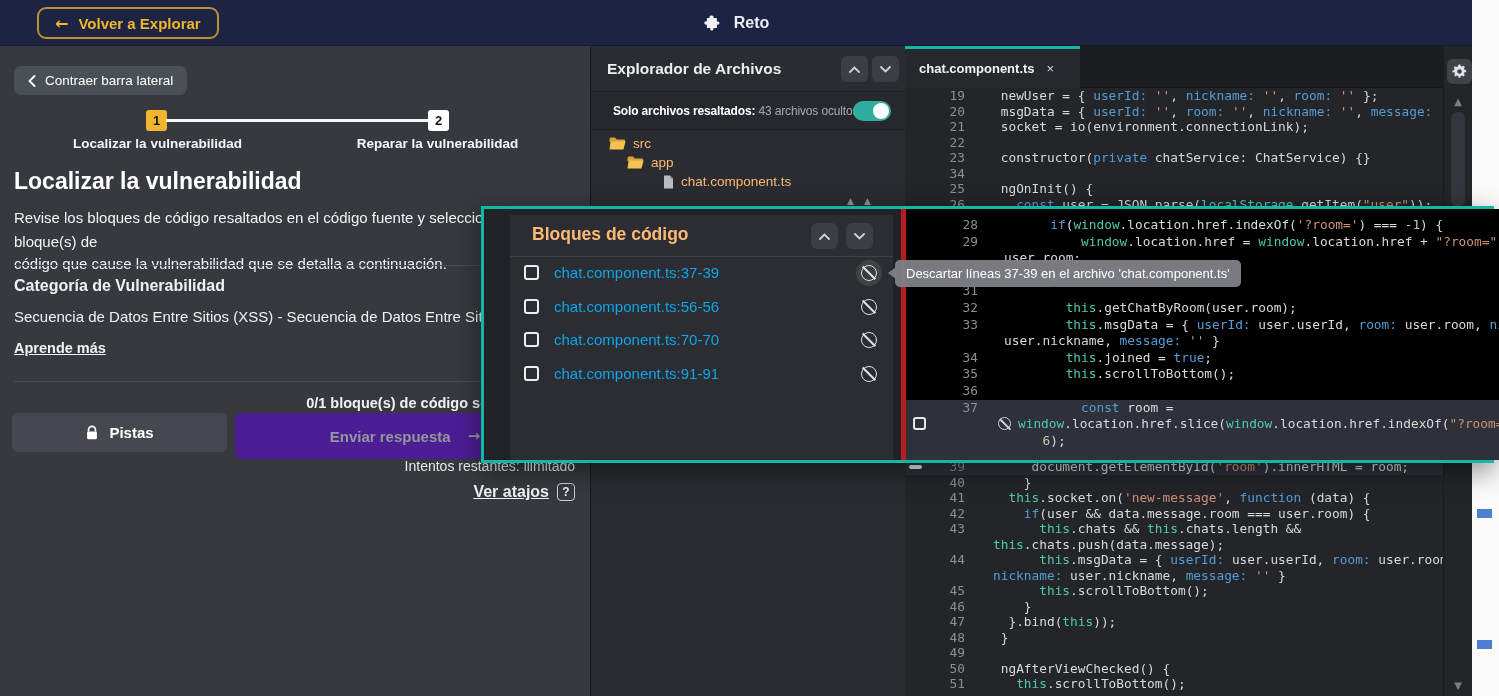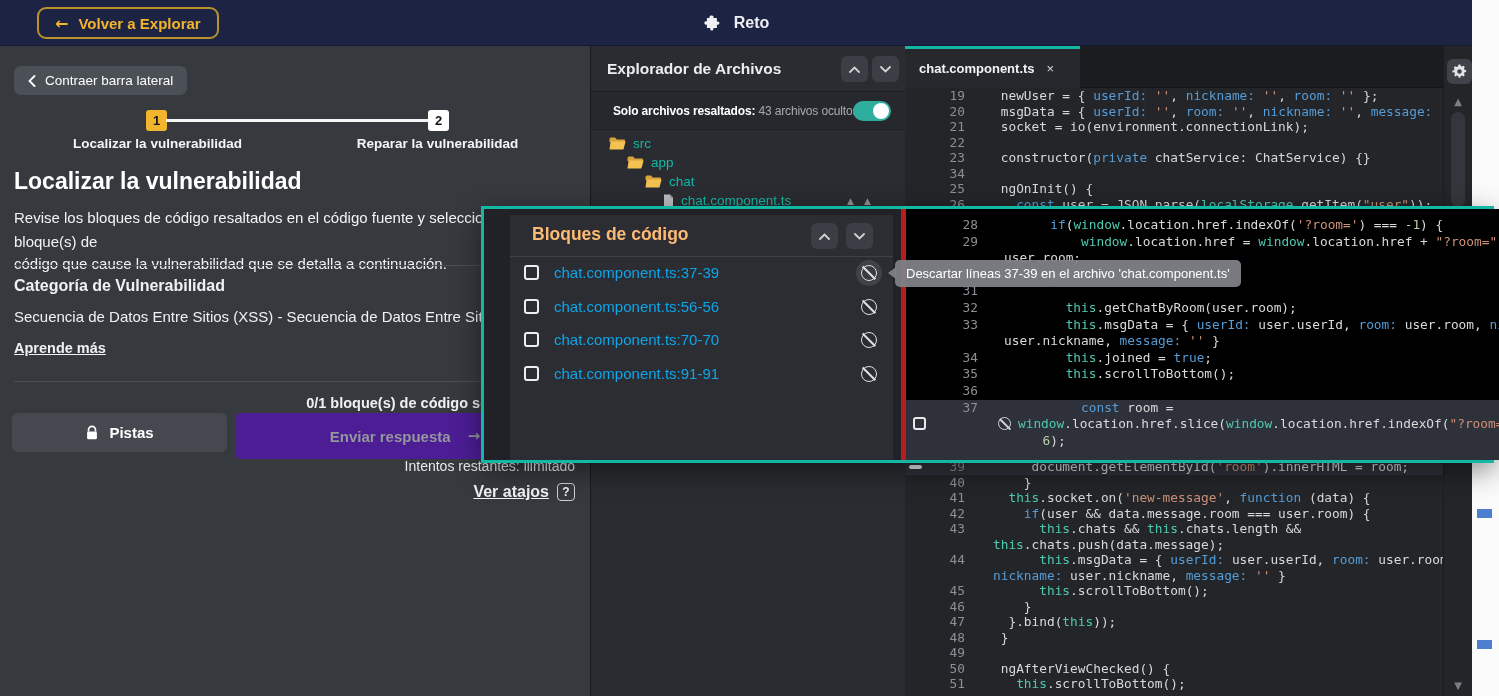--- a/index.html
+++ b/index.html
@@ -45,21 +45,21 @@
   .sqbtn{position:absolute;width:27px;height:26px;background:#3b3e45;border-radius:6px;display:flex;align-items:center;justify-content:center;cursor:pointer;}
   #expup{left:250px;top:10px;}
   #expdown{left:281px;top:10px;}
   #filterrow{position:absolute;left:0;top:46px;width:100%;height:38px;background:#26282d;border-bottom:1px solid #1d1f23;}
   #filtertext{position:absolute;left:22px;top:12px;font-size:12px;letter-spacing:-0.15px;white-space:nowrap;}
   #filtertext .b{font-weight:bold;color:#fff;}
   #filtertext .v{color:#a7aaaf;}
   #toggle{position:absolute;left:262px;top:9px;width:38px;height:20px;background:#2fae9e;border-radius:10px;cursor:pointer;}
   #toggle .knob{position:absolute;right:2px;top:2px;width:16px;height:16px;background:#fff;border-radius:50%;}
   #tree{position:absolute;left:0;top:88px;width:100%;}
-  .trow{height:19px;display:flex;align-items:center;gap:7px;font-size:13.5px;color:#14b8a6;cursor:pointer;}
+  .trow{height:19px;display:flex;align-items:center;gap:7px;font-size:13.5px;color:#fdba74;cursor:pointer;}
   .trow svg{flex:0 0 auto;}
   #treecarets{position:absolute;left:256px;top:150px;color:#8e9196;font-size:9px;letter-spacing:10px;font-family:"DejaVu Sans",sans-serif;}
 
   
   #editorcol{position:absolute;left:905px;top:46px;width:538px;height:650px;background:#232529;}
   #tabbar{position:absolute;left:0;top:0;width:100%;height:42px;background:#1a1c20;border-bottom:1px solid #121418;}
   #tab{position:absolute;left:0;top:0;width:175px;height:42px;background:#26282d;border-top:3px solid #13b8a4;display:flex;align-items:center;gap:12px;padding:0 14px;cursor:pointer;}
   #tab .tl{font-size:13px;font-weight:bold;color:#f2f3f4;}
   #tab .tx{font-size:13px;color:#d6d7d9;cursor:pointer;}
 
@@ -201,27 +201,20 @@
         </svg>
         <span>src</span>
       </div>
       <div class="trow" style="padding-left: 36px;">
         <svg width="17" height="13" viewBox="0 0 17 13">
           <path d="M0.5 2A1.5 1.5 0 0 1 2 0.5h4l1.8 2H15a1 1 0 0 1 1 1V5H0.5z" fill="#d9a33c"></path>
           <path d="M1.6 4.5h15l-2.2 8H0.5z" fill="#f3c250"></path>
         </svg>
         <span>app</span>
       </div>
-      <div class="trow" style="padding-left: 54px;">
-        <svg width="17" height="13" viewBox="0 0 17 13">
-          <path d="M0.5 2A1.5 1.5 0 0 1 2 0.5h4l1.8 2H15a1 1 0 0 1 1 1V5H0.5z" fill="#d9a33c"></path>
-          <path d="M1.6 4.5h15l-2.2 8H0.5z" fill="#f3c250"></path>
-        </svg>
-        <span>chat</span>
-      </div>
       <div class="trow" style="padding-left: 72px;">
         <svg width="11" height="14" viewBox="0 0 11 14">
           <path d="M1 0.5h6l3 3V13.5H1z" fill="#b9bcc1"></path>
           <path d="M7 0.5l3 3H7z" fill="#8d9096"></path>
         </svg>
         <span>chat.component.ts</span>
       </div>
     </div>
   <div id="treecarets">▲▲</div>
 </div>

